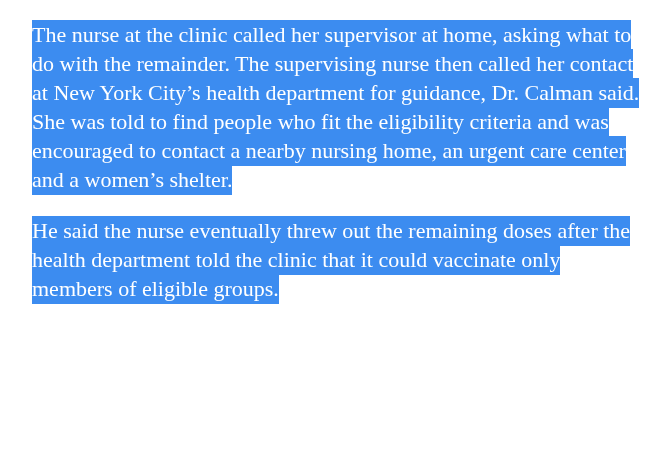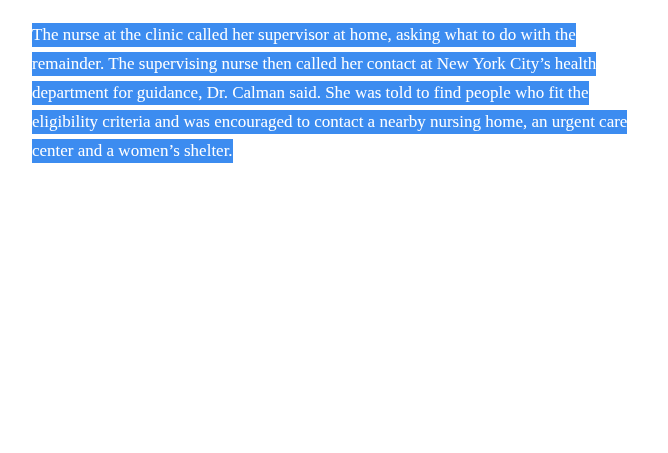--- a/index.html
+++ b/index.html
@@ -12,21 +12,21 @@
     background: #ffffff;
     font-family: "Liberation Serif", "DejaVu Serif", serif;
     overflow: hidden;
   }
   #article {
     padding: 20px 28px 0 32px;
     box-sizing: border-box;
   }
   .para {
     margin: 0 0 22px 0;
-    font-size: 17px;
+    font-size: 22px;
     line-height: 29px;
     color: #ffffff;
     text-align: left;
   }
   .para:last-child {
     margin-bottom: 0;
   }
   
   .para span.hl {
     background-color: #3c8cf0;
@@ -39,14 +39,17 @@
 </head>
 <body>
 
 <div id="article">
 
   <p class="para">
     <span class="hl">The nurse at the clinic called her supervisor at home, asking what to do with the remainder. The supervising nurse then called her contact at New York City’s health department for guidance, Dr. Calman said. She was told to find people who fit the eligibility criteria and was encouraged to contact a nearby nursing home, an urgent care center and a women’s shelter.</span>
   </p>
 
 
+  <p class="para">
+    <span class="hl">He said the nurse eventually threw out the remaining doses after the health department told the clinic that it could vaccinate only members of eligible groups.</span>
+  </p>
 
 </div>
 
 </body></html>

